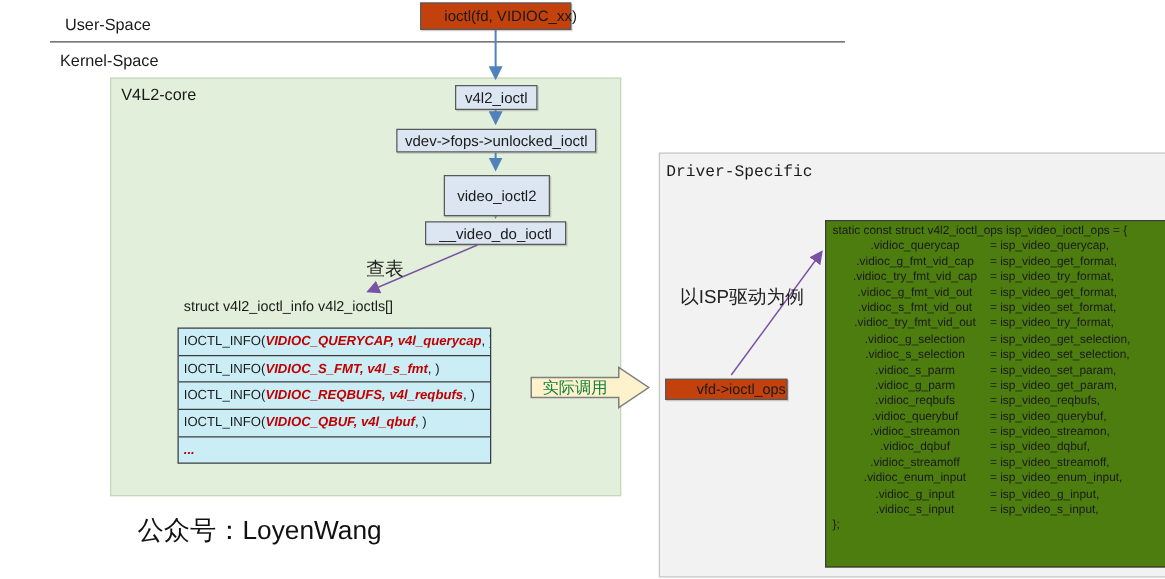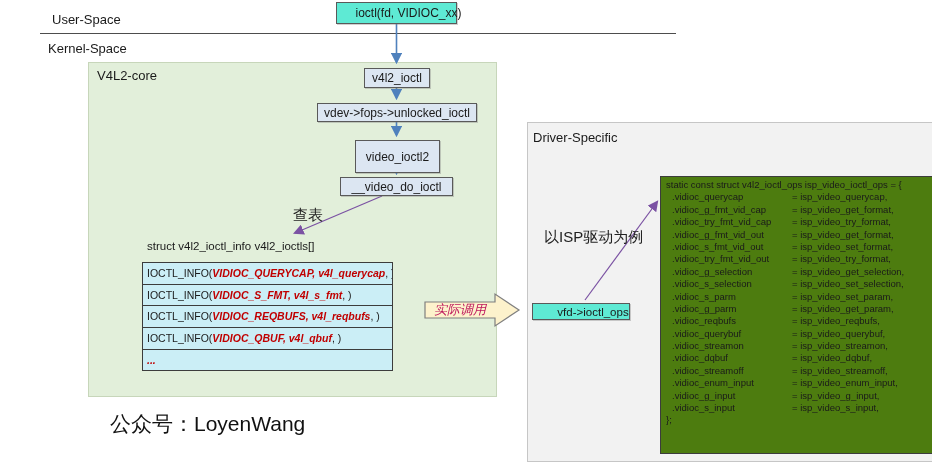--- a/index.html
+++ b/index.html
@@ -13,21 +13,21 @@
   .panel-green{background:#e2efda;border:1px solid #c7d6ba;}
   .panel-gray{background:#f2f2f2;border:1px solid #c6c6c6;}
   svg.overlay{position:absolute;left:0;top:0;z-index:1;pointer-events:none;}
   .node{
     position:absolute;z-index:2;box-sizing:border-box;
     border:1.4px solid #595959;background:#dce6f2;
     font-size:12px;text-align:center;white-space:nowrap;
     display:flex;align-items:center;justify-content:center;
     box-shadow:1px 1px 0 rgba(120,120,120,.35);
   }
-  .node-white{background:#5eead4;padding-left:24px;}
+  .node-white{background:#c2410c;padding-left:24px;}
   .lbl-space{font-size:13px;}
   .lbl-panel{font-size:13px;z-index:2;}
   .lbl-cjk{font-size:15px;z-index:2;color:#222;}
   .sep{position:absolute;left:0;top:33px;width:636px;height:0;border-top:1.5px solid #4d4d4d;z-index:1;}
   .ioctl-table{
     position:absolute;left:102px;top:262px;width:251px;z-index:2;
     background:#cbeef6;border:1.5px solid #3c3c3c;box-sizing:border-box;
   }
   .trow{
     height:20.7px;line-height:20.7px;border-bottom:1.4px solid #3c3c3c;
@@ -36,41 +36,41 @@
   .trow:last-child{border-bottom:none;}
   .t-red{color:#c00000;font-weight:bold;font-style:italic;}
   .struct-title{position:absolute;left:107px;top:240px;font-size:11.5px;z-index:2;white-space:nowrap;}
   .code-block{
     position:absolute;left:620px;top:176px;width:309px;height:278px;z-index:2;
     background:#4d7c0f;border:1.4px solid #3c3c3c;box-sizing:border-box;
     font-size:9.5px;padding-top:2px;overflow:hidden;
   }
   .cline{white-space:nowrap;height:12.4px;line-height:12.4px;}
   .cheader,.cfooter{padding-left:5px;}
-  .cname{display:inline-block;width:131px;padding-left:11px;box-sizing:border-box;}
+  .cname{display:inline-block;width:131px;padding-left:11px;box-sizing:border-box;text-align:center;}
   .block-arrow-text{
     position:absolute;left:385px;top:302px;width:70px;height:16px;line-height:16px;
-    text-align:center;font-size:13px;z-index:2;color:#be185d;white-space:nowrap;font-style:italic;
+    text-align:center;font-size:13px;z-index:2;color:#15803d;white-space:nowrap;
   }
   .watermark{position:absolute;left:70px;top:410px;font-size:21px;color:#111;z-index:2;white-space:nowrap;}
 </style>
 </head>
 <body>
 
 <div class="stage">
 
   <div class="sep"></div>
   <div class="lbl lbl-space" style="left:12px;top:12px;">User-Space</div>
   <div class="lbl lbl-space" style="left:8px;top:41px;">Kernel-Space</div>
 
   <div class="panel panel-green" style="left:48px;top:62px;width:407px;height:333px;"></div>
   <div class="lbl lbl-panel" style="left:57px;top:68px;">V4L2-core</div>
 
   <div class="panel panel-gray" style="left:487px;top:122px;width:443px;height:338px;"></div>
-  <div class="lbl lbl-panel" style="left:493px;top:130px;">Driver-Specific</div>
+  <div class="lbl lbl-panel" style="left:493px;top:130px;font-family:Liberation Mono, monospace;">Driver-Specific</div>
 
   <svg class="overlay" width="932" height="463" viewBox="0 0 932 463">
     <defs>
       <marker id="mblue" viewBox="0 0 10 10" refX="8" refY="5" markerWidth="7" markerHeight="7" orient="auto">
         <path d="M0,0 L10,5 L0,10 Z" fill="#4f81bd"></path>
       </marker>
       <marker id="mpurple" viewBox="0 0 10 10" refX="8" refY="5" markerWidth="9" markerHeight="9" orient="auto">
         <path d="M0,0 L10,5 L0,10 Z" fill="#7b52a3"></path>
       </marker>
     </defs>

